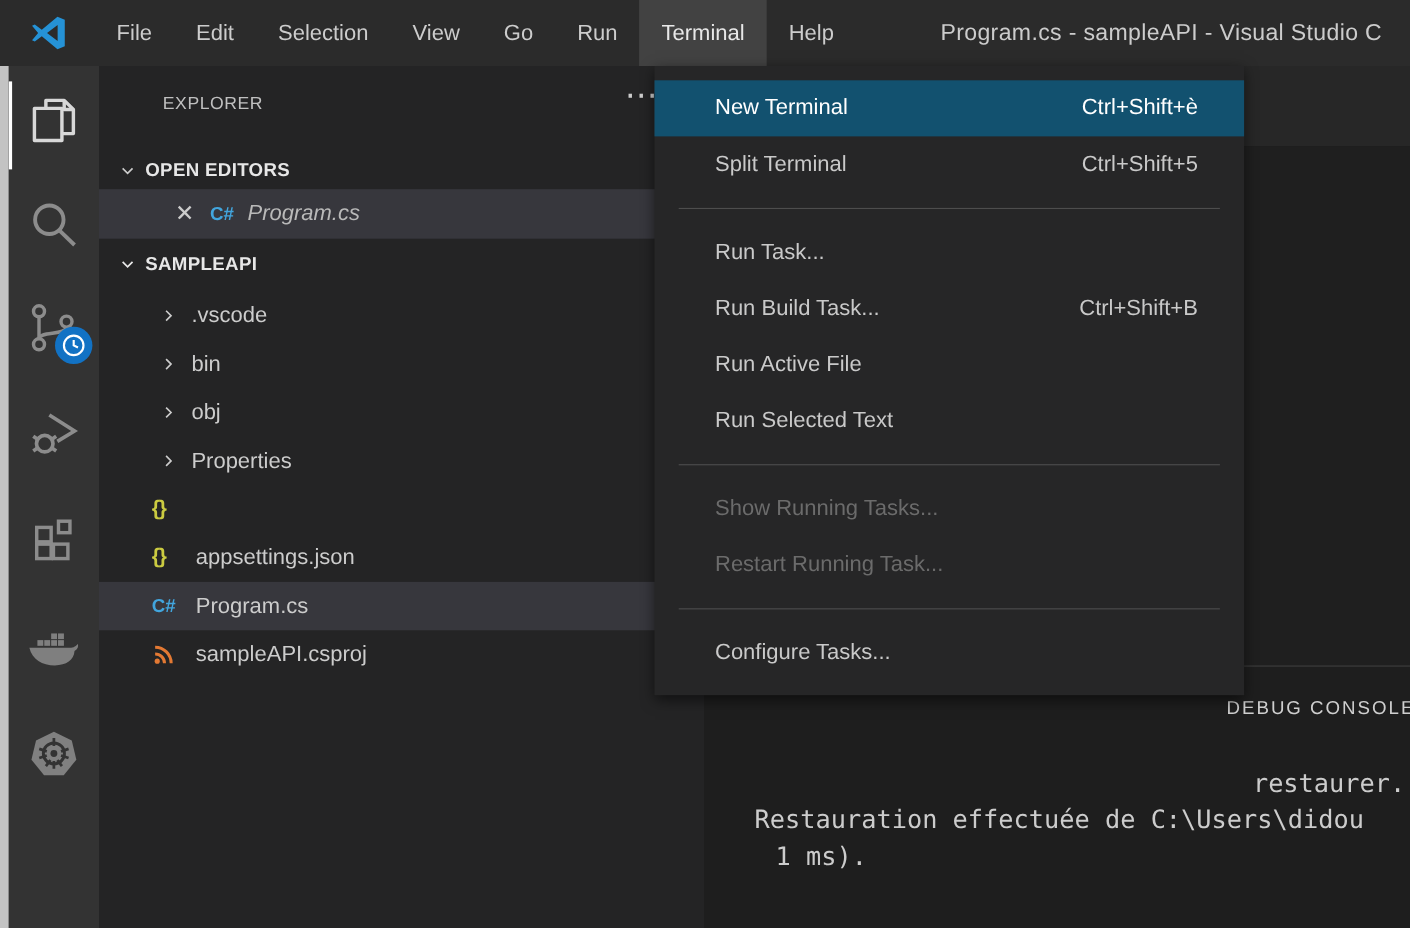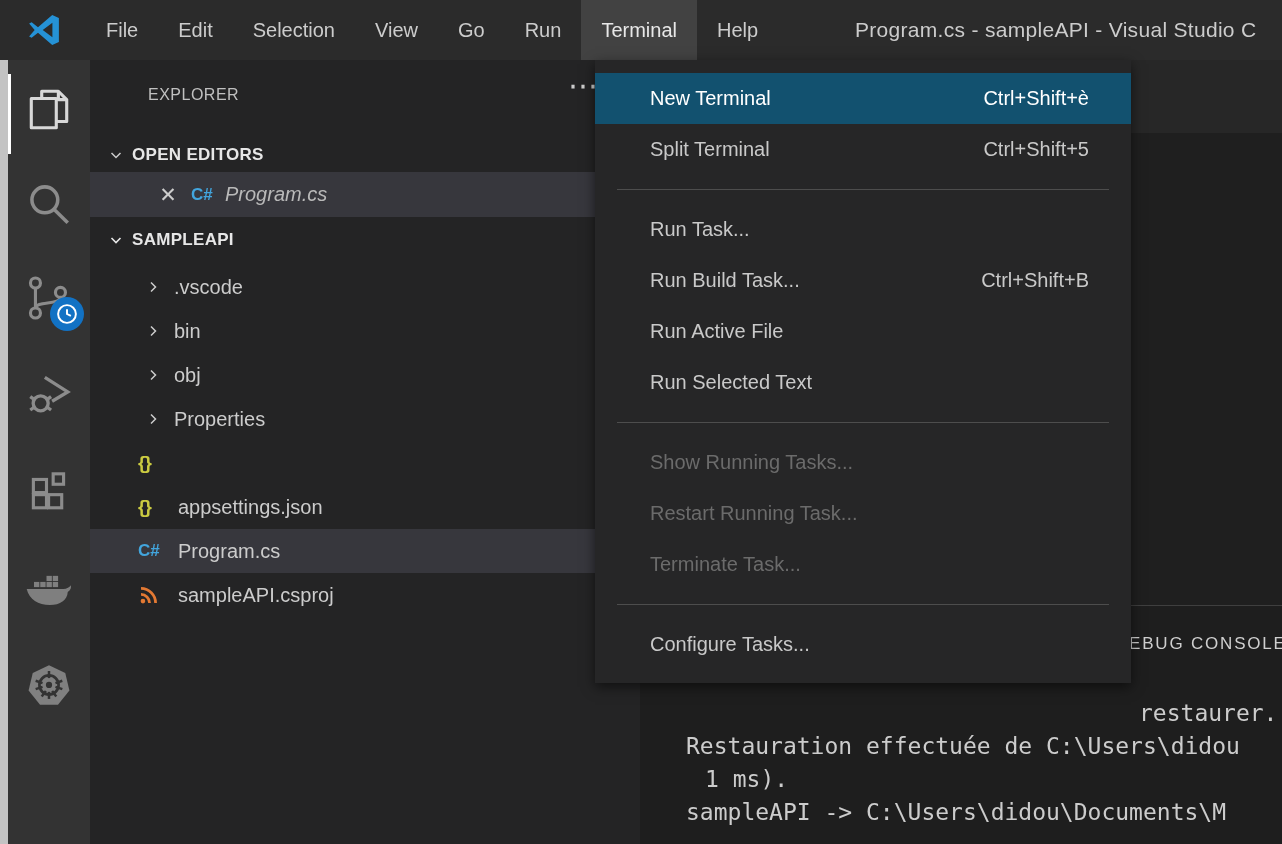--- a/index.html
+++ b/index.html
@@ -264,21 +264,20 @@
   </div>
 
   <div class="tabstrip"></div>
   <div class="editorbg"></div>
 
   <div class="panel">
     <div class="panel-tab">DEBUG CONSOLE</div>
     <div class="term-line tl0">restaurer.</div>
     <div class="term-line tl1">Restauration effectuée de C:\Users\didou</div>
     <div class="term-line tl2">1 ms).</div>
-    <div class="term-line tl3">sampleAPI -&gt; C:\Users\didou\Documents\M</div>
   </div>
 
   <div class="menu">
     <div class="menu-item highlighted">
       <span class="mi-label">New Terminal</span>
       <span class="mi-shortcut">Ctrl+Shift+è</span>
     </div>
     <div class="menu-item">
       <span class="mi-label">Split Terminal</span>
       <span class="mi-shortcut">Ctrl+Shift+5</span>
@@ -302,24 +301,20 @@
     </div>
     <div class="menu-sep"></div>
     <div class="menu-item disabled">
       <span class="mi-label">Show Running Tasks...</span>
       <span class="mi-shortcut"></span>
     </div>
     <div class="menu-item disabled">
       <span class="mi-label">Restart Running Task...</span>
       <span class="mi-shortcut"></span>
     </div>
-    <div class="menu-item disabled">
-      <span class="mi-label">Terminate Task...</span>
-      <span class="mi-shortcut"></span>
-    </div>
     <div class="menu-sep"></div>
     <div class="menu-item">
       <span class="mi-label">Configure Tasks...</span>
       <span class="mi-shortcut"></span>
     </div>
   </div>
 
 </div>
 
 </body></html>

